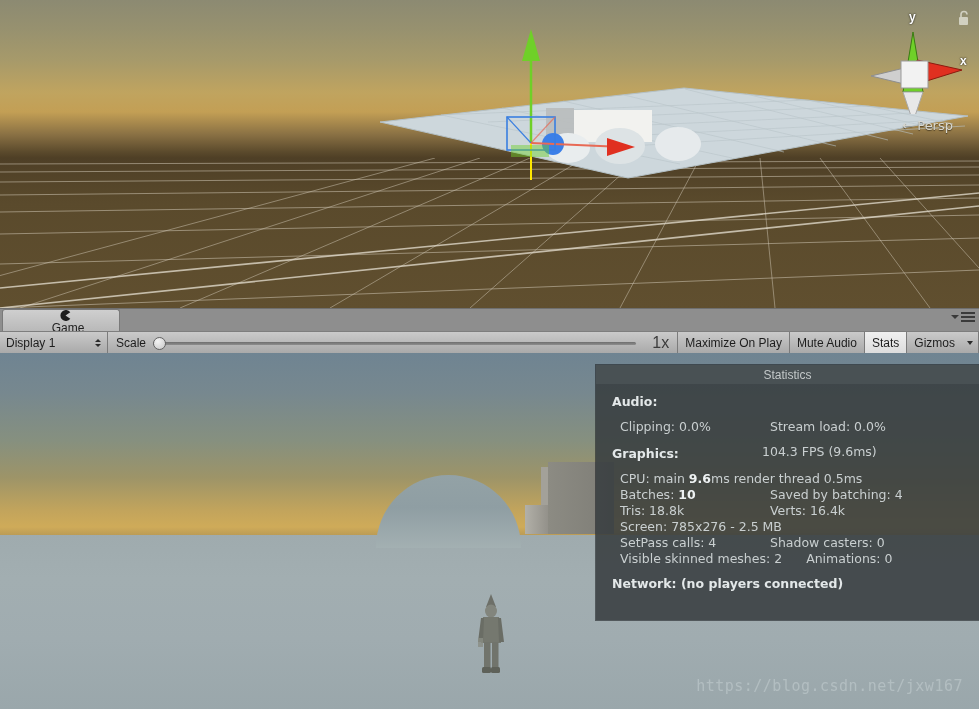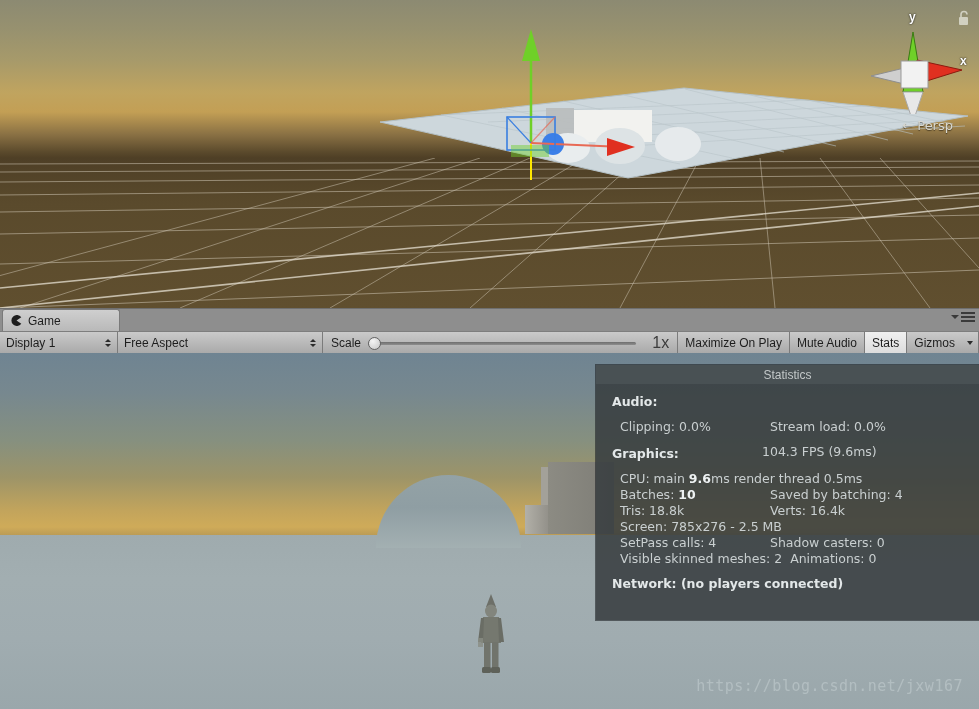--- a/index.html
+++ b/index.html
@@ -26,21 +26,21 @@
     font-family:"DejaVu Sans",sans-serif;text-shadow:0 1px 1px rgba(0,0,0,.5);}
   #lock-icon{position:absolute;right:6px;top:10px;width:16px;height:17px;opacity:.75;}
 
   
   #panel{position:absolute;left:0;top:308px;width:979px;height:401px;background:#9a9a9a;}
   #tab-strip{position:relative;height:22px;background:#8e8e8e;
     border-top:1px solid #6f6f6f;}
   #tab-game{position:absolute;left:2px;top:0;width:118px;height:22px;
     background:linear-gradient(to bottom,#cfcfcf,#b9b9b9);
     border:1px solid #7a7a7a;border-bottom:none;border-radius:3px 3px 0 0;
-    display:flex;align-items:center;padding-left:8px;box-sizing:border-box;cursor:pointer;}
+    display:flex;align-items:center;padding-left:8px;box-sizing:border-box;cursor:pointer;flex-direction:column;}
   #tab-game .tab-label{font-size:12px;color:#1e1e1e;margin-left:6px;}
   .pac-icon{width:11px;height:11px;position:relative;flex:0 0 auto;}
 
   #panel-menu{position:absolute;right:4px;top:3px;display:flex;align-items:center;gap:2px;cursor:pointer;}
   #panel-menu .tri{width:0;height:0;border-left:4px solid transparent;border-right:4px solid transparent;
     border-top:4px solid #3a3a3a;}
   #panel-menu .burger{display:flex;flex-direction:column;gap:2px;}
   #panel-menu .burger i{display:block;width:14px;height:2px;background:#3a3a3a;}
 
   
@@ -51,21 +51,21 @@
     box-sizing:border-box;cursor:pointer;padding:0 7px;white-space:nowrap;}
   .tb-btn.pressed{background:linear-gradient(to bottom,#f0f0f0,#dcdcdc);}
   .tb-pop{display:flex;align-items:center;background:linear-gradient(to bottom,#cacaca,#a8a8a8);
     border-right:1px solid #7b7b7b;box-sizing:border-box;cursor:pointer;font-size:12px;color:#1d1d1d;
     padding:0 6px;position:relative;}
   .tb-pop .updown{position:absolute;right:6px;top:50%;transform:translateY(-50%);
     display:flex;flex-direction:column;gap:2px;}
   .tb-pop .updown i{width:0;height:0;border-left:3px solid transparent;border-right:3px solid transparent;}
   .tb-pop .updown i.u{border-bottom:3px solid #2b2b2b;}
   .tb-pop .updown i.d{border-top:3px solid #2b2b2b;}
-  #tb-display{width:118px;}
+  #tb-display{width:108px;}
   #tb-aspect{width:205px;}
   #tb-scale{flex:1 1 auto;display:flex;align-items:center;padding:0 8px;gap:7px;
     background:linear-gradient(to bottom,#cacaca,#a8a8a8);border-right:1px solid #7b7b7b;}
   #tb-scale .lbl{font-size:12px;color:#1d1d1d;}
   .slider{position:relative;flex:1 1 auto;height:14px;display:flex;align-items:center;cursor:pointer;}
   .slider .track{position:absolute;left:0;right:0;top:6px;height:3px;
     background:linear-gradient(to bottom,#6e6e6e,#8e8e8e);border-radius:2px;}
   .slider .knob{position:absolute;left:0;width:13px;height:13px;border-radius:50%;
     background:radial-gradient(circle at 35% 30%,#f4f4f4,#c6c6c6);border:1px solid #636363;box-sizing:border-box;}
   #tb-scale .val{font-size:16px;color:#3c3c3c;width:26px;text-align:right;}
@@ -224,27 +224,20 @@
     </div>
 
     <div id="toolbar">
       <div class="tb-pop" id="tb-display">
         <span>Display 1</span>
         <span class="updown">
             <i class="u"></i>
             <i class="d"></i>
           </span>
       </div>
-      <div class="tb-pop" id="tb-aspect">
-        <span>Free Aspect</span>
-        <span class="updown">
-            <i class="u"></i>
-            <i class="d"></i>
-          </span>
-      </div>
       <div id="tb-scale">
         <span class="lbl">Scale</span>
         <span class="slider">
           <span class="track"></span>
           <span class="knob"></span>
         </span>
         <span class="val">1x</span>
       </div>
       <div class="tb-btn">Maximize On Play</div>
       <div class="tb-btn">Mute Audio</div>
@@ -309,21 +302,21 @@
       <div class="st-row st-indent">
         <span class="c1">Tris: 18.8k</span>
         <span class="c2">Verts: 16.4k</span>
       </div>
       <div class="st-indent">Screen: 785x276 - 2.5 MB</div>
       <div class="st-row st-indent">
         <span class="c1">SetPass calls: 4</span>
         <span class="c2">Shadow casters: 0</span>
       </div>
       <div class="st-row st-indent">
-        <span style="white-space:nowrap;margin-right:8px;">Visible skinned meshes: 2</span>
+        <span style="white-space:nowrap;margin-right:24px;">Visible skinned meshes: 2</span>
         <span class="c2">Animations: 0</span>
       </div>
 
       <div id="net-line">Network: (no players connected)</div>
     </div>
   </div>
 
 </div>
 
 </body></html>

